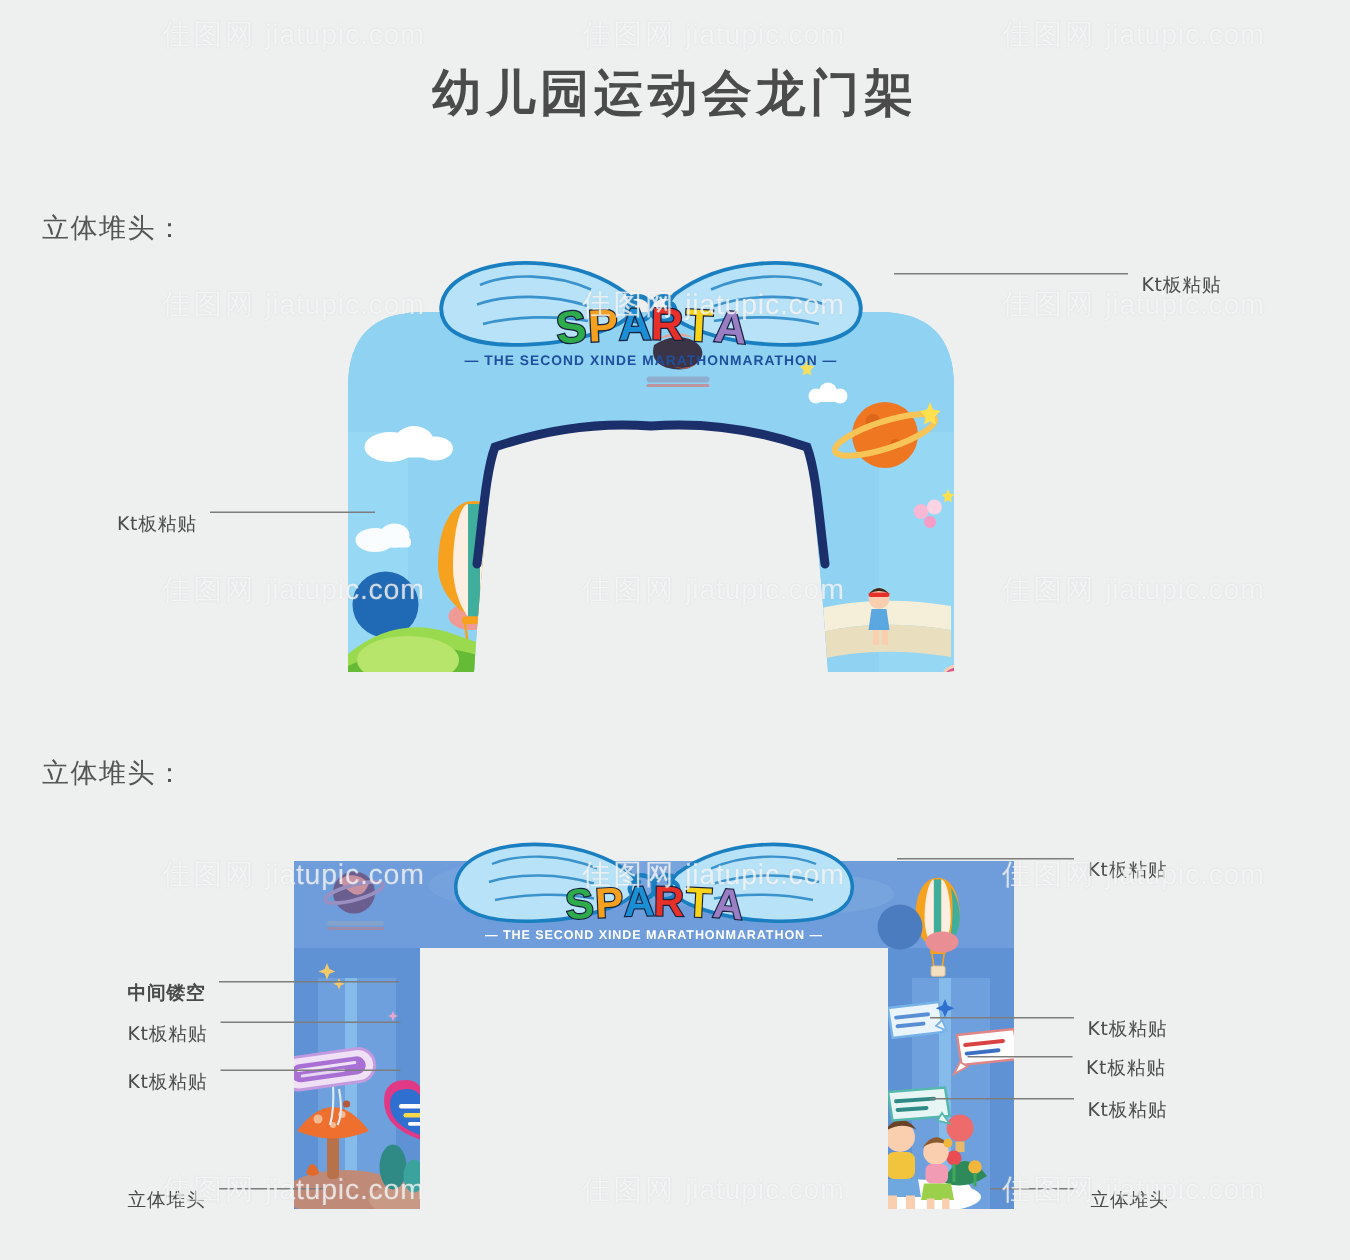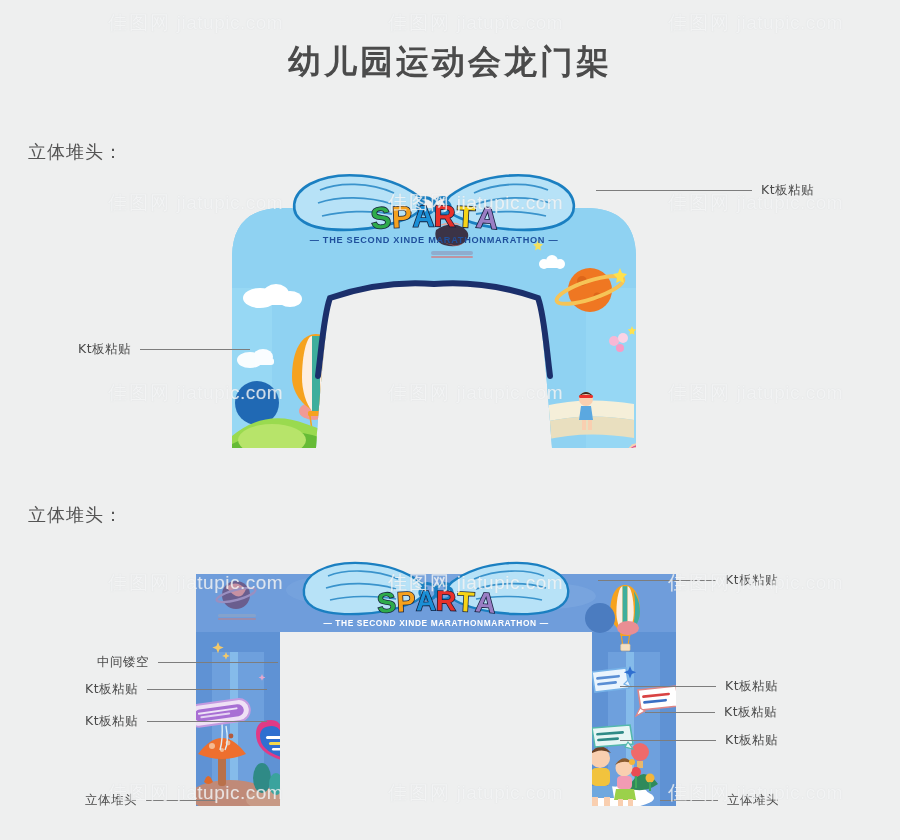--- a/index.html
+++ b/index.html
@@ -30,21 +30,21 @@
     font-family:"DejaVu Sans",sans-serif;
   }
   .sec-label{
     position:absolute;font-size:18px;color:#555;letter-spacing:1px;
     font-family:"DejaVu Sans",sans-serif;
   }
   .sec-1{left:28px;top:140px;}
   .sec-2{left:28px;top:503px;}
 
   
-  .callout{position:absolute;display:flex;align-items:center;z-index:30;}
+  .callout{position:absolute;display:flex;align-items:flex-start;z-index:30;}
   .callout .lbl{
     font-size:12.5px;color:#4a4a4a;white-space:nowrap;letter-spacing:.5px;
     font-family:"DejaVu Sans",sans-serif;
   }
   .callout .line{height:1px;background:#7d7d7d;}
   .callout.right .line{margin-right:9px;}
   .callout.left  .line{margin-left:9px;}
 
   
   .arch1{position:absolute;left:186px;top:168px;width:496px;height:280px;z-index:10;}
@@ -462,21 +462,21 @@
         <div class="lbl">Kt板粘贴</div>
       </div>
       <div class="callout left" style="left: 78px; top: 341px;">
         <div class="lbl">Kt板粘贴</div>
         <div class="line" style="width: 110px;"></div>
       </div>
       <div class="callout right" style="left: 598px; top: 572px;">
         <div class="line" style="width: 118px;"></div>
         <div class="lbl">Kt板粘贴</div>
       </div>
-      <div class="callout left" style="left: 97px; top: 654px;">
+      <div class="callout left" style="left: 85px; top: 654px; font-weight: bold;">
         <div class="lbl">中间镂空</div>
         <div class="line" style="width: 120px;"></div>
       </div>
       <div class="callout left" style="left: 85px; top: 681px;">
         <div class="lbl">Kt板粘贴</div>
         <div class="line" style="width: 120px;"></div>
       </div>
       <div class="callout left" style="left: 85px; top: 713px;">
         <div class="lbl">Kt板粘贴</div>
         <div class="line" style="width: 120px;"></div>

